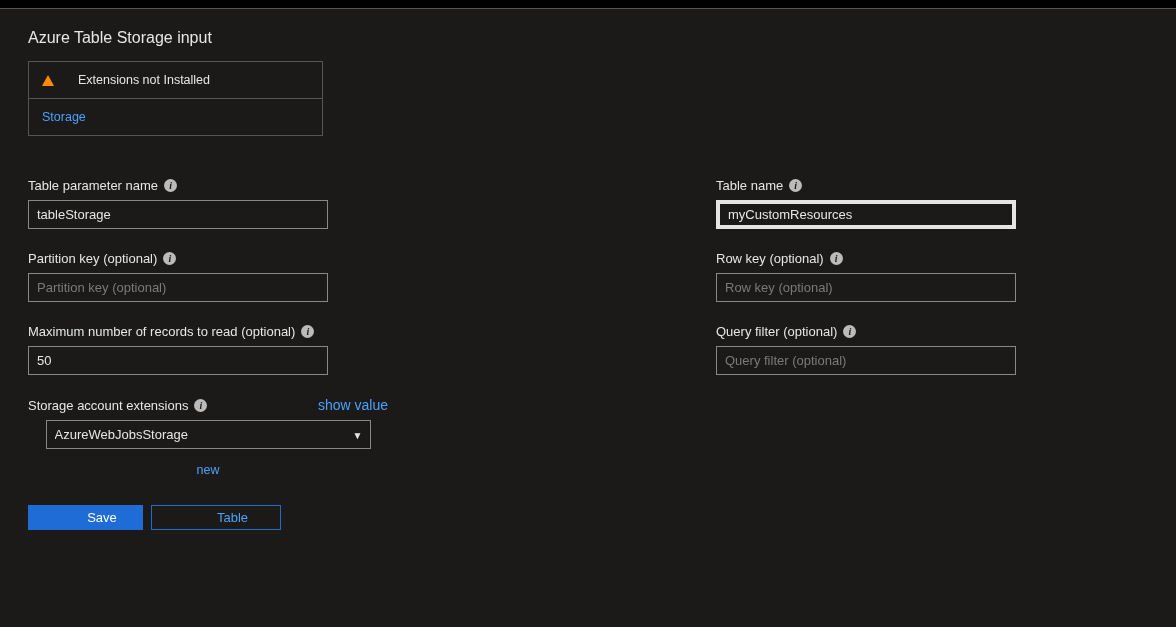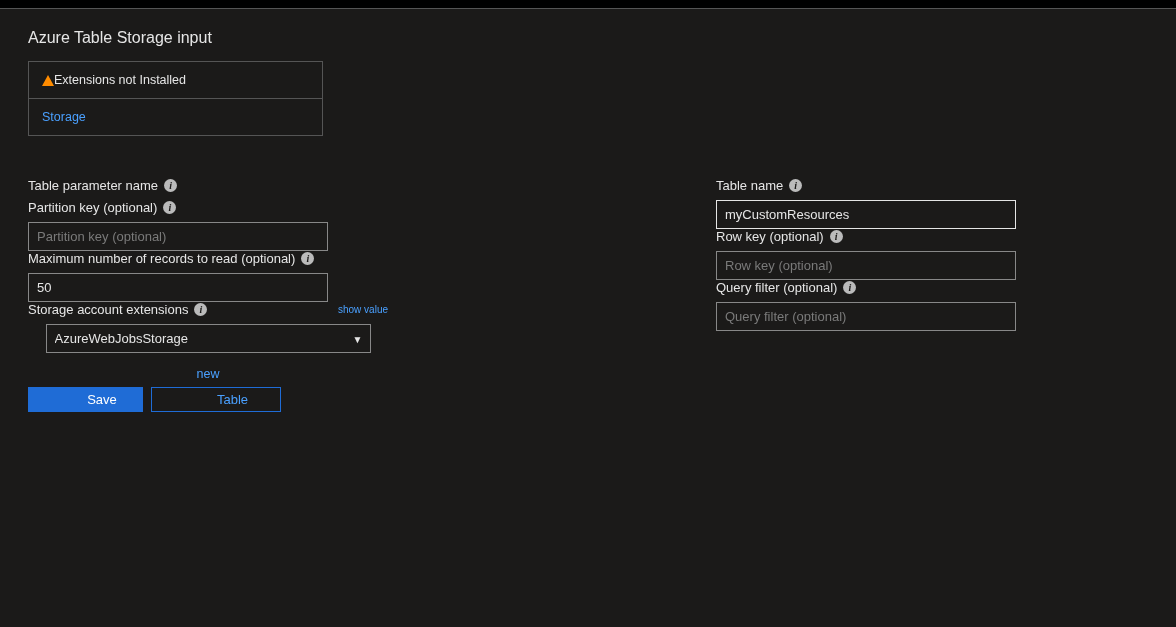--- a/index.html
+++ b/index.html
@@ -35,49 +35,49 @@
   }
   .ext-row {
     padding: 11px 13px;
     border-bottom: 1px solid #555;
     font-size: 12.5px;
     color: #e6e6e6;
   }
   .ext-row:last-child { border-bottom: none; }
   .ext-row.small { padding: 12px 13px 13px 13px; }
   .ext-desc { margin-bottom: 8px; }
-  .ext-item { display: flex; align-items: center; gap: 0; }
+  .ext-item { display: flex; align-items: center; gap: 24px; }
   .warn-icon {
     width: 0; height: 0;
     border-left: 6px solid transparent;
     border-right: 6px solid transparent;
     border-bottom: 11px solid #ff8c00;
     display: inline-block;
     flex-shrink: 0;
     position: relative;
   }
   .link {
     color: #4aa0ff;
     font-size: 12.5px;
     cursor: pointer;
   }
-  .link.small { font-size: 10px; font-style: normal; }
+  .link.small { font-size: 14px; font-style: normal; }
   .link.italic { }
   .columns {
     display: flex;
     gap: 40px;
     margin-top: 42px;
   }
   .col {
     display: flex;
     flex-direction: column;
   }
   .col.left { width: 360px; }
   .col.right { width: 300px; margin-left: 288px; }
-  .field { }
+  .field { margin-bottom: 22px; }
   .label-row {
     display: flex;
     align-items: center;
     justify-content: space-between;
     margin-bottom: 7px;
   }
   .flabel {
     color: #e6e6e6;
     font-size: 13px;
     display: flex;
@@ -102,21 +102,21 @@
     width: 300px;
     height: 29px;
     background: #1b1a19;
     border: 1px solid #888;
     color: #e6e6e6;
     padding: 0 8px;
     font-size: 13px;
     outline: none;
   }
   input.txt::placeholder { color: #7a7a7a; }
-  input.txt.focused { border: 1px solid #e5e5e5; }
+  input.txt.focused { border: 4px solid #e5e5e5; }
   .select {
     width: 325px;
     appearance: none;
     position: relative;
   }
   .select-wrap { position: relative; width: 325px; display: inline-block; }
   .select-arrow {
     position: absolute;
     right: 8px;
     top: 50%;
@@ -165,20 +165,21 @@
 
     <div class="col left">
 
       <div class="field">
         <div class="label-row">
           <span class="flabel">
             <span>Table parameter name</span>
             <span class="info-icon">i</span>
           </span>
         </div>
+        <input class="txt" type="text" value="tableStorage" style="">
       </div>
 
       <div class="field">
         <div class="label-row">
           <span class="flabel">
             <span>Partition key (optional)</span>
             <span class="info-icon">i</span>
           </span>
         </div>
         <input class="txt" type="text" placeholder="Partition key (optional)" style="">

